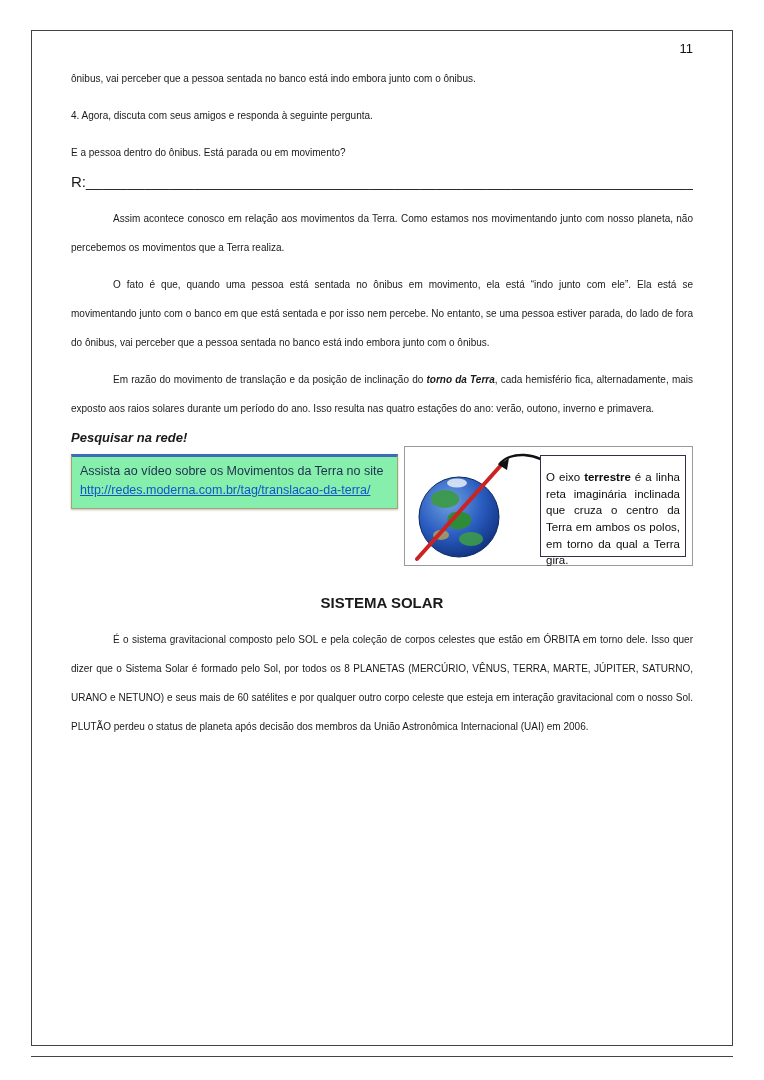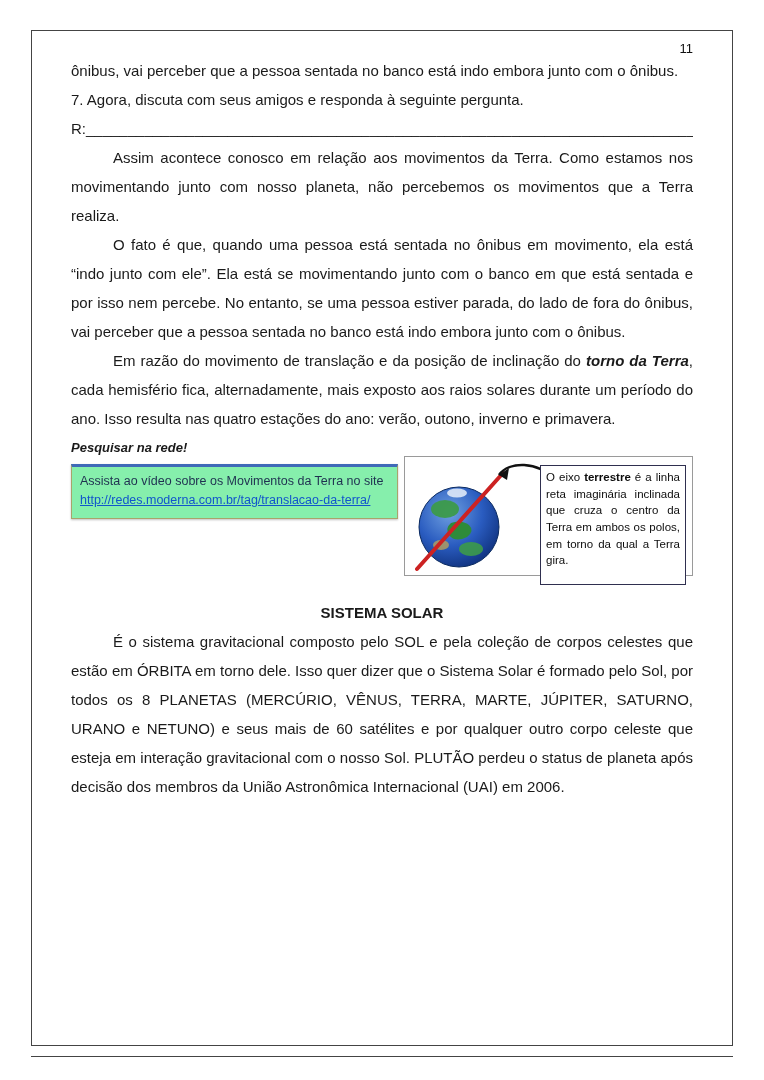--- a/index.html
+++ b/index.html
@@ -33,23 +33,24 @@
     position: absolute;
     left: 0; top: 0; right: 0; bottom: 0;
     padding: 10px 39px 0 39px;
   }
   .page-number {
     text-align: right;
     font-size: 13px;
     color: #111;
   }
   p.body {
-    font-size: 15px;
+    font-size: 10px;
     line-height: 29px;
     text-align: justify;
+    margin-top: 8px;
   }
   p.noj { text-align: left; }
   .indent { text-indent: 42px; }
   .answer {
     font-size: 15px;
     line-height: 29px;
     white-space: nowrap;
     overflow: hidden;
   }
   h3.center-head {
@@ -95,44 +96,45 @@
     background: #ffffff;
     border: 1px solid #9a9a9a;
     margin-top: -8px;
   }
   .axis-figure svg { position: absolute; left: 0; top: 0; }
   .axis-caption {
     position: absolute;
     right: 6px;
     top: 8px;
     width: 146px;
-    height: 120px;
+    height: 102px;
     border: 1px solid #2f2f4f;
-    padding: 3px 5px;
+    padding: 13px 5px;
     font-size: 11.5px;
     line-height: 1.45;
     text-align: justify;
     color: #0d0d0d;
     background: #ffffff;
   }
   .spacer-sm { height: 12px; }
 </style>
 </head>
 <body>
 
 <div class="page">
   <div class="frame">
     <div class="content">
 
       <div class="page-number">11</div>
 
       <p class="body">ônibus, vai perceber que a pessoa sentada no banco está indo embora junto com o ônibus.</p>
 
-      <p class="body noj">7. Agora, discuta com seus amigos e responda à seguinte pergunta.</p>
+      <p class="body noj">4. Agora, discuta com seus amigos e responda à seguinte pergunta.</p>
 
+      <p class="body noj">E a pessoa dentro do ônibus. Está parada ou em movimento?</p>
 
       <p class="answer"><span>R:</span><span>___________________________________________________________________________</span></p>
 
       <p class="body indent">Assim acontece conosco em relação aos movimentos da Terra. Como estamos nos movimentando junto com nosso planeta, não percebemos os movimentos que a Terra realiza.</p>
 
       <p class="body indent">O fato é que, quando uma pessoa está sentada no ônibus em movimento, ela está “indo junto com ele”. Ela está se movimentando junto com o banco em que está sentada e por isso nem percebe. No entanto, se uma pessoa estiver parada, do lado de fora do ônibus, vai perceber que a pessoa sentada no banco está indo embora junto com o ônibus.</p>
 
 
       <p class="body indent"><span>Em razão do movimento de translação e da posição de inclinação do </span><strong><em>torno da Terra</em></strong><span>, cada hemisfério fica, alternadamente, mais exposto aos raios solares durante um período do ano. Isso resulta nas quatro estações do ano: verão, outono, inverno e primavera.</span></p>
 

